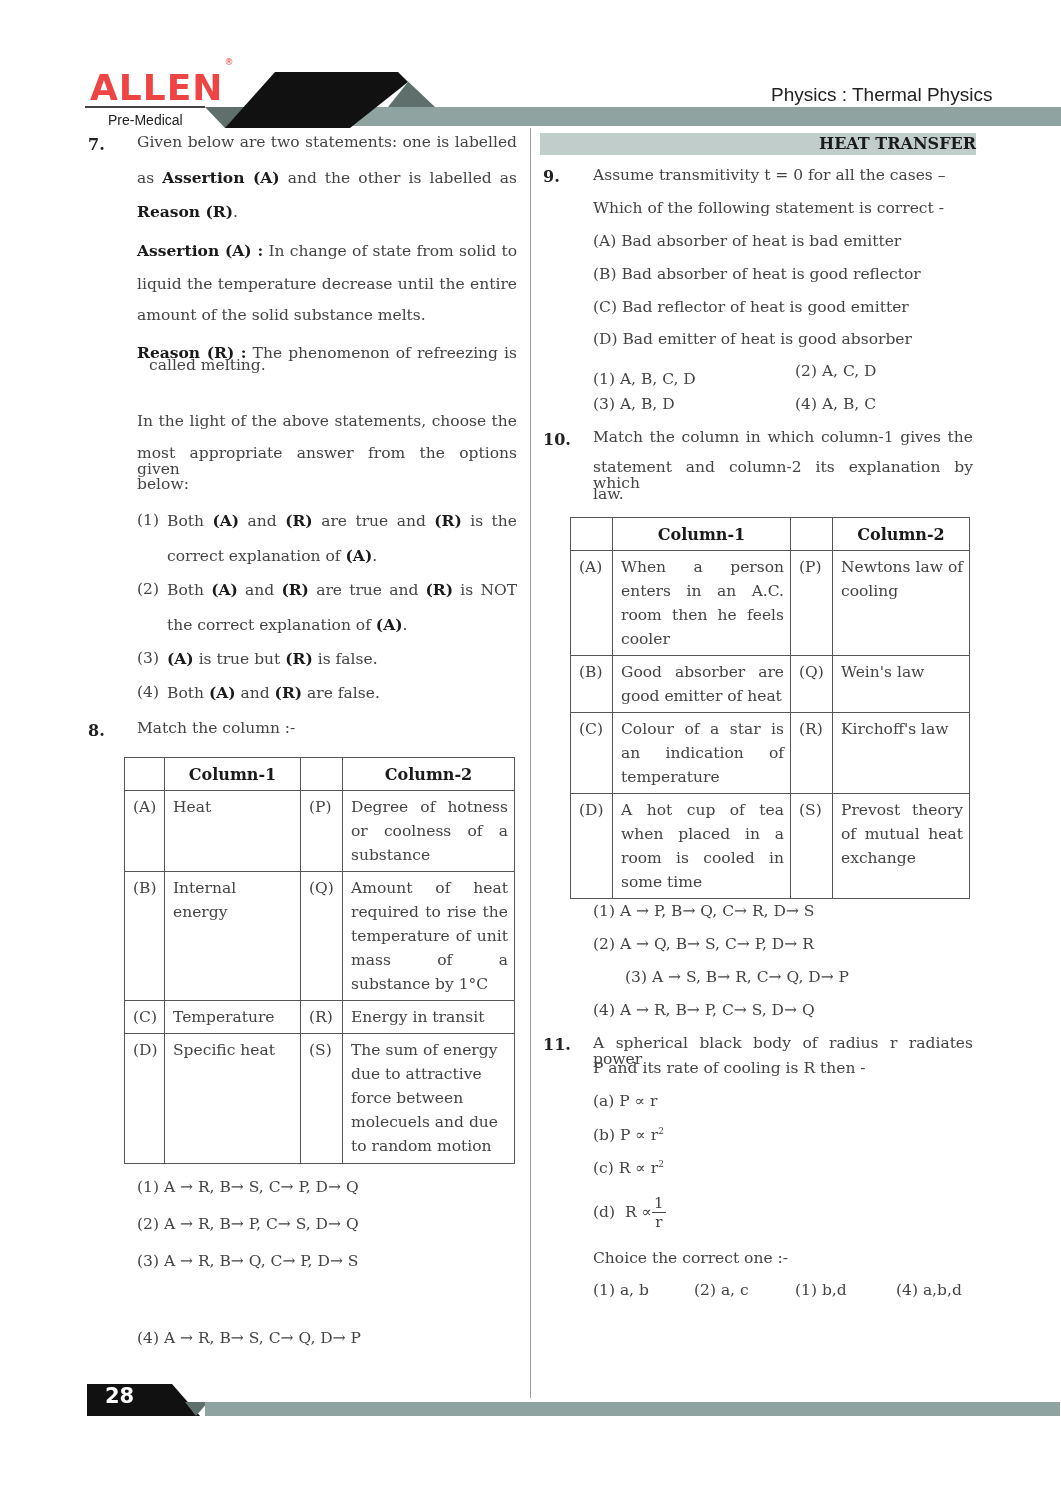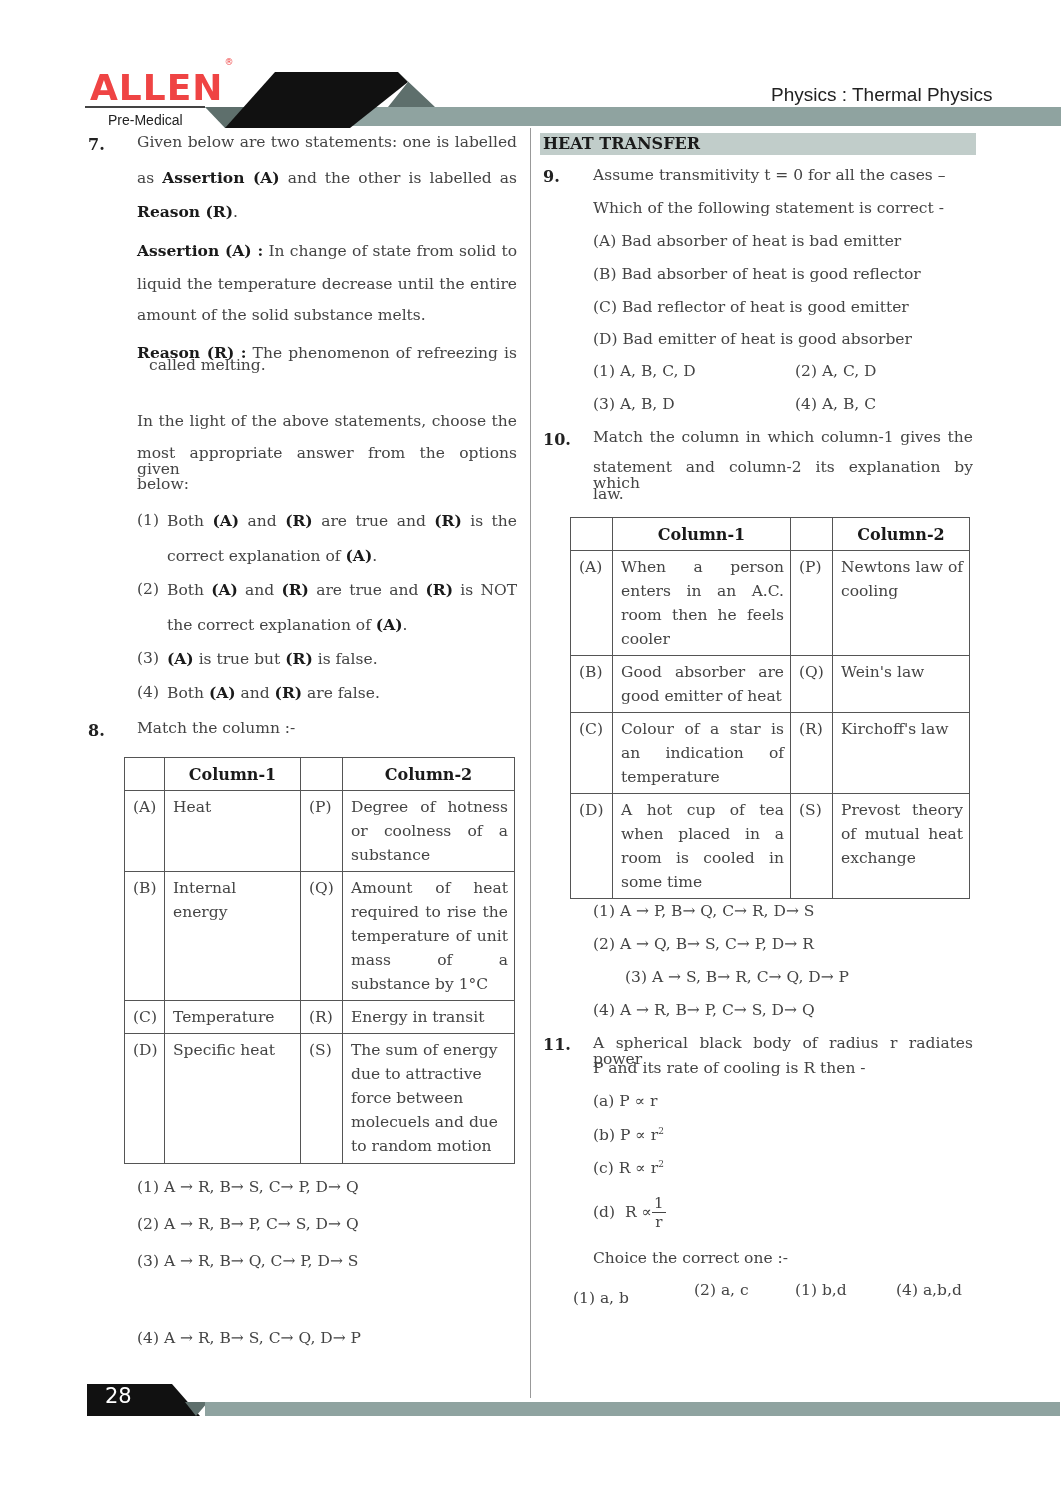--- a/index.html
+++ b/index.html
@@ -12,31 +12,31 @@
   .logo sup { font-size:9px; font-weight:normal; position:relative; top:-22px; left:1px; }
   .logo-sub { left:108px; top:112px; font-family:"Liberation Sans", sans-serif; font-size:14px; color:#222; }
   .header-title { left:771px; top:84px; font-family:"Liberation Sans", sans-serif; font-size:19px; color:#222; }
   .hdr-svg { left:0; top:0; }
   
   .qnum { font-family:"DejaVu Serif", serif; font-weight:bold; font-size:16px; color:#222; }
   .txt { font-size:15.5px; line-height:1.0; color:#444; white-space:nowrap; }
   .just { text-align:justify; text-align-last:justify; white-space:normal; }
   b, .b { font-weight:bold; color:#1a1a1a; }
   .section-head { left:540px; top:133px; width:436px; height:22px; background:#c1cdca;
-                  font-weight:bold; font-size:16px; color:#1a1a1a; padding-left:3px; box-sizing:border-box; line-height:22px; }
+                  font-weight:bold; font-size:16px; color:#1a1a1a; padding-left:3px; box-sizing:border-box; line-height:22px;text-align:right; }
   table.match { position:absolute; border-collapse:collapse; font-size:15.5px; color:#444; }
   table.match td { border:1.2px solid #555; vertical-align:top; padding:4px 6px 4px 8px; line-height:24px; }
   table.match td.lbl { padding:4px 4px 4px 8px; }
   table.match th { border:1.2px solid #555; font-weight:bold; color:#1a1a1a; font-size:16px; height:30px; }
   .jcell { text-align:justify; text-align-last:left; }
   .divider { left:530px; top:128px; width:1px; height:1270px; background:#999; }
   .frac { display:inline-block; vertical-align:middle; text-align:center; font-size:15px; line-height:18px; }
   .frac .num { display:block; border-bottom:1px solid #444; padding:0 2px; }
   .frac .den { display:block; }
-  .pageno { left:105px; top:1384px; font-family:"DejaVu Sans", sans-serif; font-weight:normal; font-size:21px; color:#fff;text-align:right; }
+  .pageno { left:105px; top:1384px; font-family:"DejaVu Sans", sans-serif; font-weight:bold; font-size:21px; color:#fff;text-align:right; }
 </style>
 </head>
 <body>
 
 <svg class="abs hdr-svg" width="1061" height="1500" style="pointer-events:none">
   <rect x="85" y="106" width="120" height="2" fill="#444"></rect>
   <polygon points="205,107 1061,107 1061,126 232,126" fill="#8fa3a0"></polygon>
   <polygon points="205,107 245,107 262,128 225,128" fill="#5e6f6c"></polygon>
   <polygon points="275,72 398,72 408,82 350,128 225,128" fill="#111"></polygon>
   <polygon points="398,72 435,107 388,107 408,82" fill="#5e6f6c"></polygon>
@@ -132,21 +132,21 @@
 
 <div class="abs section-head">HEAT TRANSFER</div>
 
 <div class="abs qnum" style="left:543px;top:167px;">9.</div>
 <div class="abs txt" style="left:593px;top:168px;">Assume transmitivity t = 0 for all the cases –</div>
 <div class="abs txt" style="left:593px;top:201px;">Which of the following statement is correct -</div>
 <div class="abs txt" style="left:593px;top:234px;">(A) Bad absorber of heat is bad emitter</div>
 <div class="abs txt" style="left:593px;top:267px;">(B) Bad absorber of heat is good reflector</div>
 <div class="abs txt" style="left:593px;top:300px;">(C) Bad reflector of heat is good emitter</div>
 <div class="abs txt" style="left:593px;top:332px;">(D) Bad emitter of heat is good absorber</div>
-<div class="abs txt" style="left:593px;top:364px;">(1) A, B, C, D</div>
+<div class="abs txt" style="left:593px;top:372px;">(1) A, B, C, D</div>
 <div class="abs txt" style="left:795px;top:364px;">(2) A, C, D</div>
 <div class="abs txt" style="left:593px;top:397px;">(3) A, B, D</div>
 <div class="abs txt" style="left:795px;top:397px;">(4) A, B, C</div>
 
 <div class="abs qnum" style="left:543px;top:430px;">10.</div>
 <div class="abs txt just" style="left:593px;top:430px;width:380px;">Match the column in which column-1 gives the</div>
 <div class="abs txt just" style="left:593px;top:460px;width:380px;">statement and column-2 its explanation by which</div>
 <div class="abs txt" style="left:593px;top:487px;">law.</div>
 
 <table class="match" style="left:570px;top:517px;width:400px;">
@@ -198,18 +198,18 @@
 <div class="abs qnum" style="left:543px;top:1035px;">11.</div>
 <div class="abs txt just" style="left:593px;top:1036px;width:380px;">A spherical black body of radius r radiates power</div>
 <div class="abs txt" style="left:593px;top:1061px;">P and its rate of cooling is R then -</div>
 
 <div class="abs txt" style="left:593px;top:1094px;"><span>(a)</span> <span>P ∝ r</span></div>
 <div class="abs txt" style="left:593px;top:1127px;"><span>(b)</span> <span>P ∝ r</span><sup style="font-size:9px">2</sup></div>
 <div class="abs txt" style="left:593px;top:1160px;"><span>(c)</span> <span>R ∝ r</span><sup style="font-size:9px">2</sup></div>
 <div class="abs txt" style="left:593px;top:1194px;"><span style="vertical-align:middle">(d)</span>&nbsp; <span style="vertical-align:middle">R ∝</span><span class="frac"><span class="num">1</span><span class="den">r</span></span></div>
 
 <div class="abs txt" style="left:593px;top:1251px;">Choice the correct one :-</div>
-<div class="abs txt" style="left:573px;top:1283px;margin-top:8px;">(1) a, b</div>
+<div class="abs txt" style="left:593px;top:1283px;">(1) a, b</div>
 <div class="abs txt" style="left:694px;top:1283px;">(2) a, c</div>
 <div class="abs txt" style="left:795px;top:1283px;">(1) b,d</div>
 <div class="abs txt" style="left:896px;top:1283px;">(4) a,b,d</div>
 
 <div class="abs pageno">28</div>
 
 </body></html>

